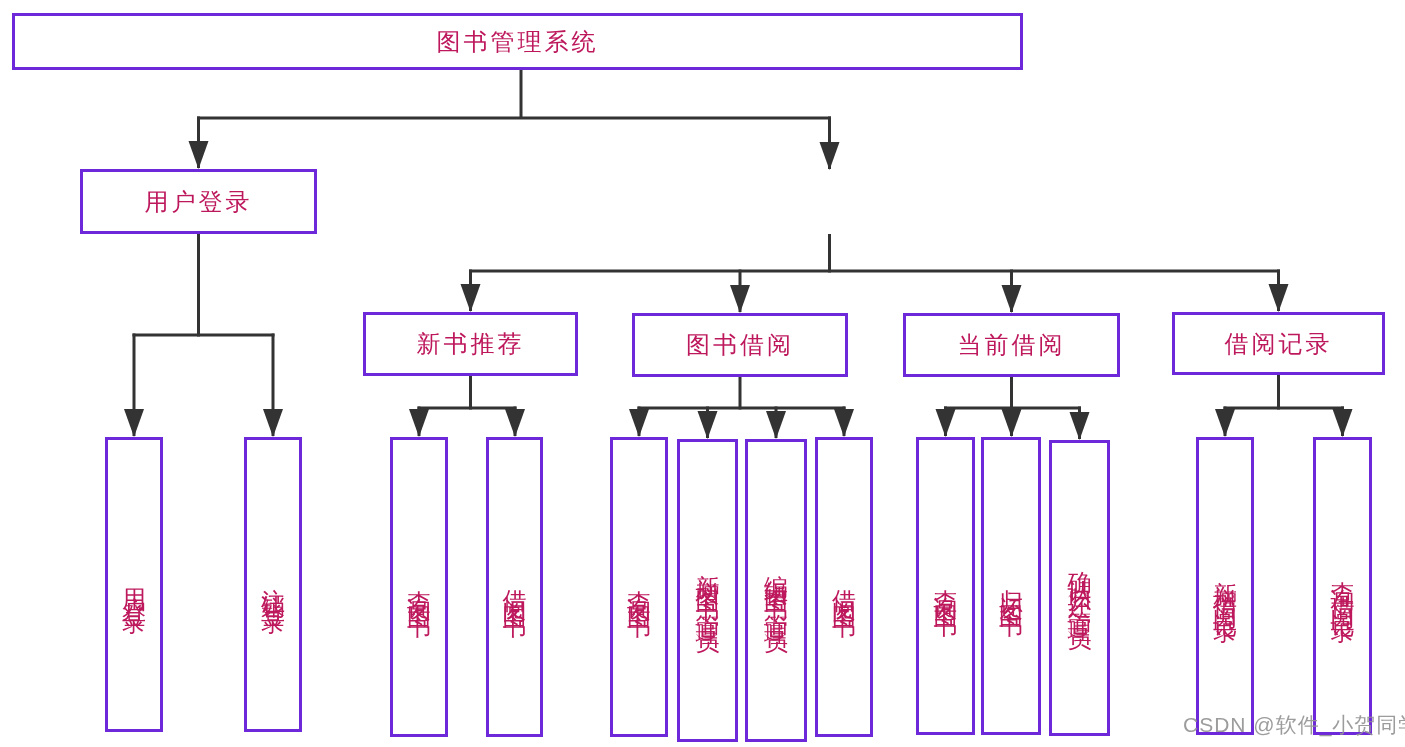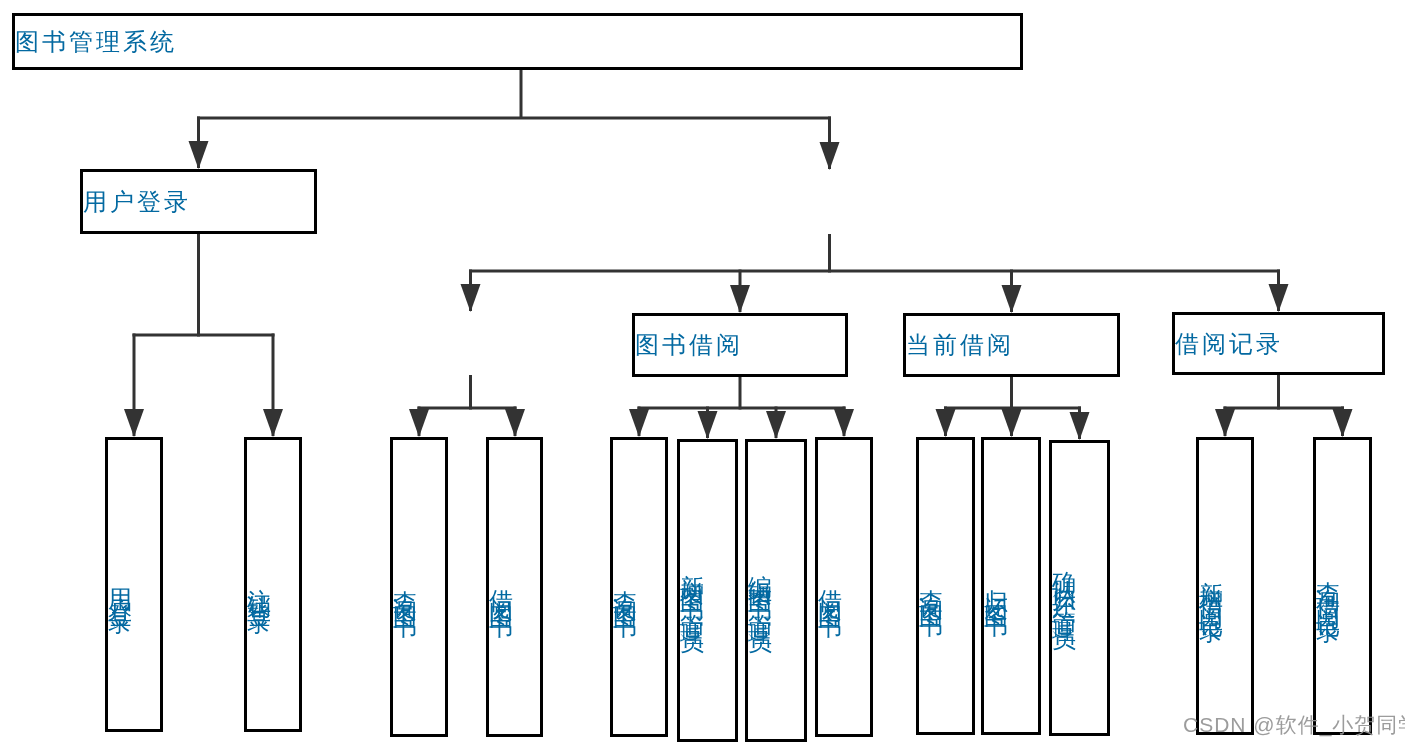--- a/index.html
+++ b/index.html
@@ -7,25 +7,26 @@
     position:relative;
     width:1405px;height:747px;
     background:#ffffff;
     font-family:"Liberation Sans",sans-serif;
     overflow:hidden;
   }
   .wires{position:absolute;left:0;top:0;}
   .node{
     position:absolute;
     box-sizing:border-box;
-    border:3px solid #000000;
+    border:3px solid #6d28d9;
     background:#ffffff;
     display:flex;
     align-items:center;
-    color:#0369a1;
+    justify-content:center;
+    color:#be185d;
   }
   .node.h span{
     font-size:24px;
     letter-spacing:3px;
     white-space:nowrap;
   }
   .node.v span{
     writing-mode:vertical-rl;
     text-orientation:mixed;
     font-size:24px;
@@ -99,20 +100,23 @@
   </svg>
 
   <div class="node h" style="left:12px;top:13px;width:1011px;height:57px">
     <span>图书管理系统</span>
   </div>
 
   <div class="node h" style="left:80px;top:169px;width:237px;height:65px">
     <span>用户登录</span>
   </div>
 
+  <div class="node h" style="left:363px;top:312px;width:215px;height:64px">
+    <span>新书推荐</span>
+  </div>
   <div class="node h" style="left:632px;top:313px;width:216px;height:64px">
     <span>图书借阅</span>
   </div>
   <div class="node h" style="left:903px;top:313px;width:217px;height:64px">
     <span>当前借阅</span>
   </div>
   <div class="node h" style="left:1172px;top:312px;width:213px;height:63px">
     <span>借阅记录</span>
   </div>
 

